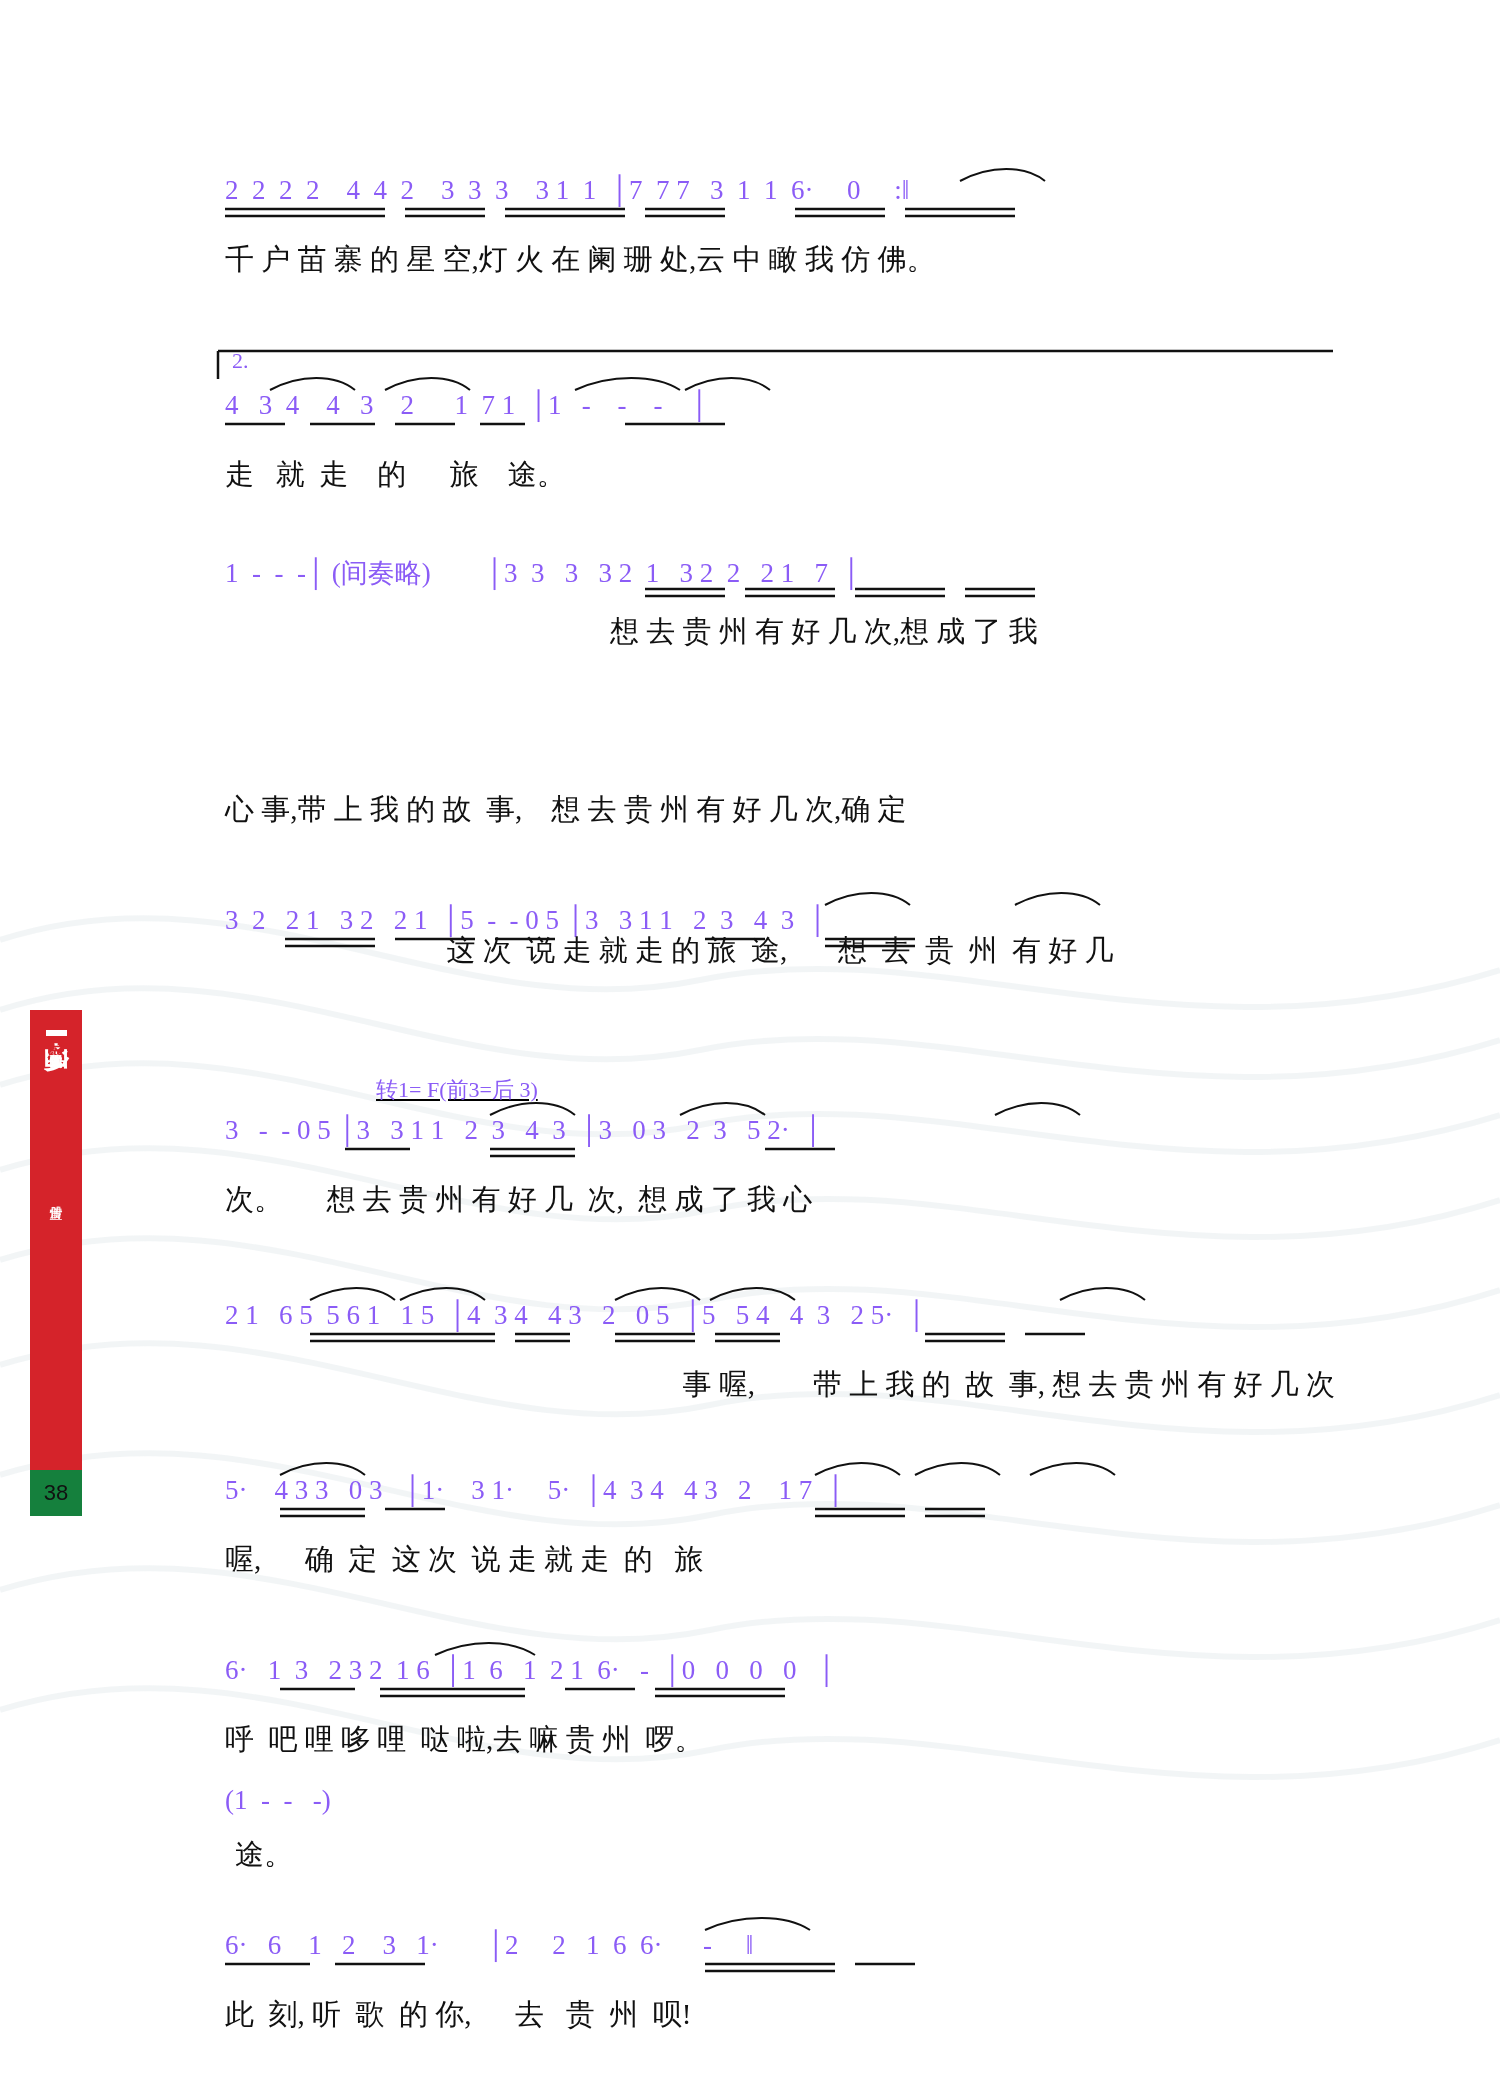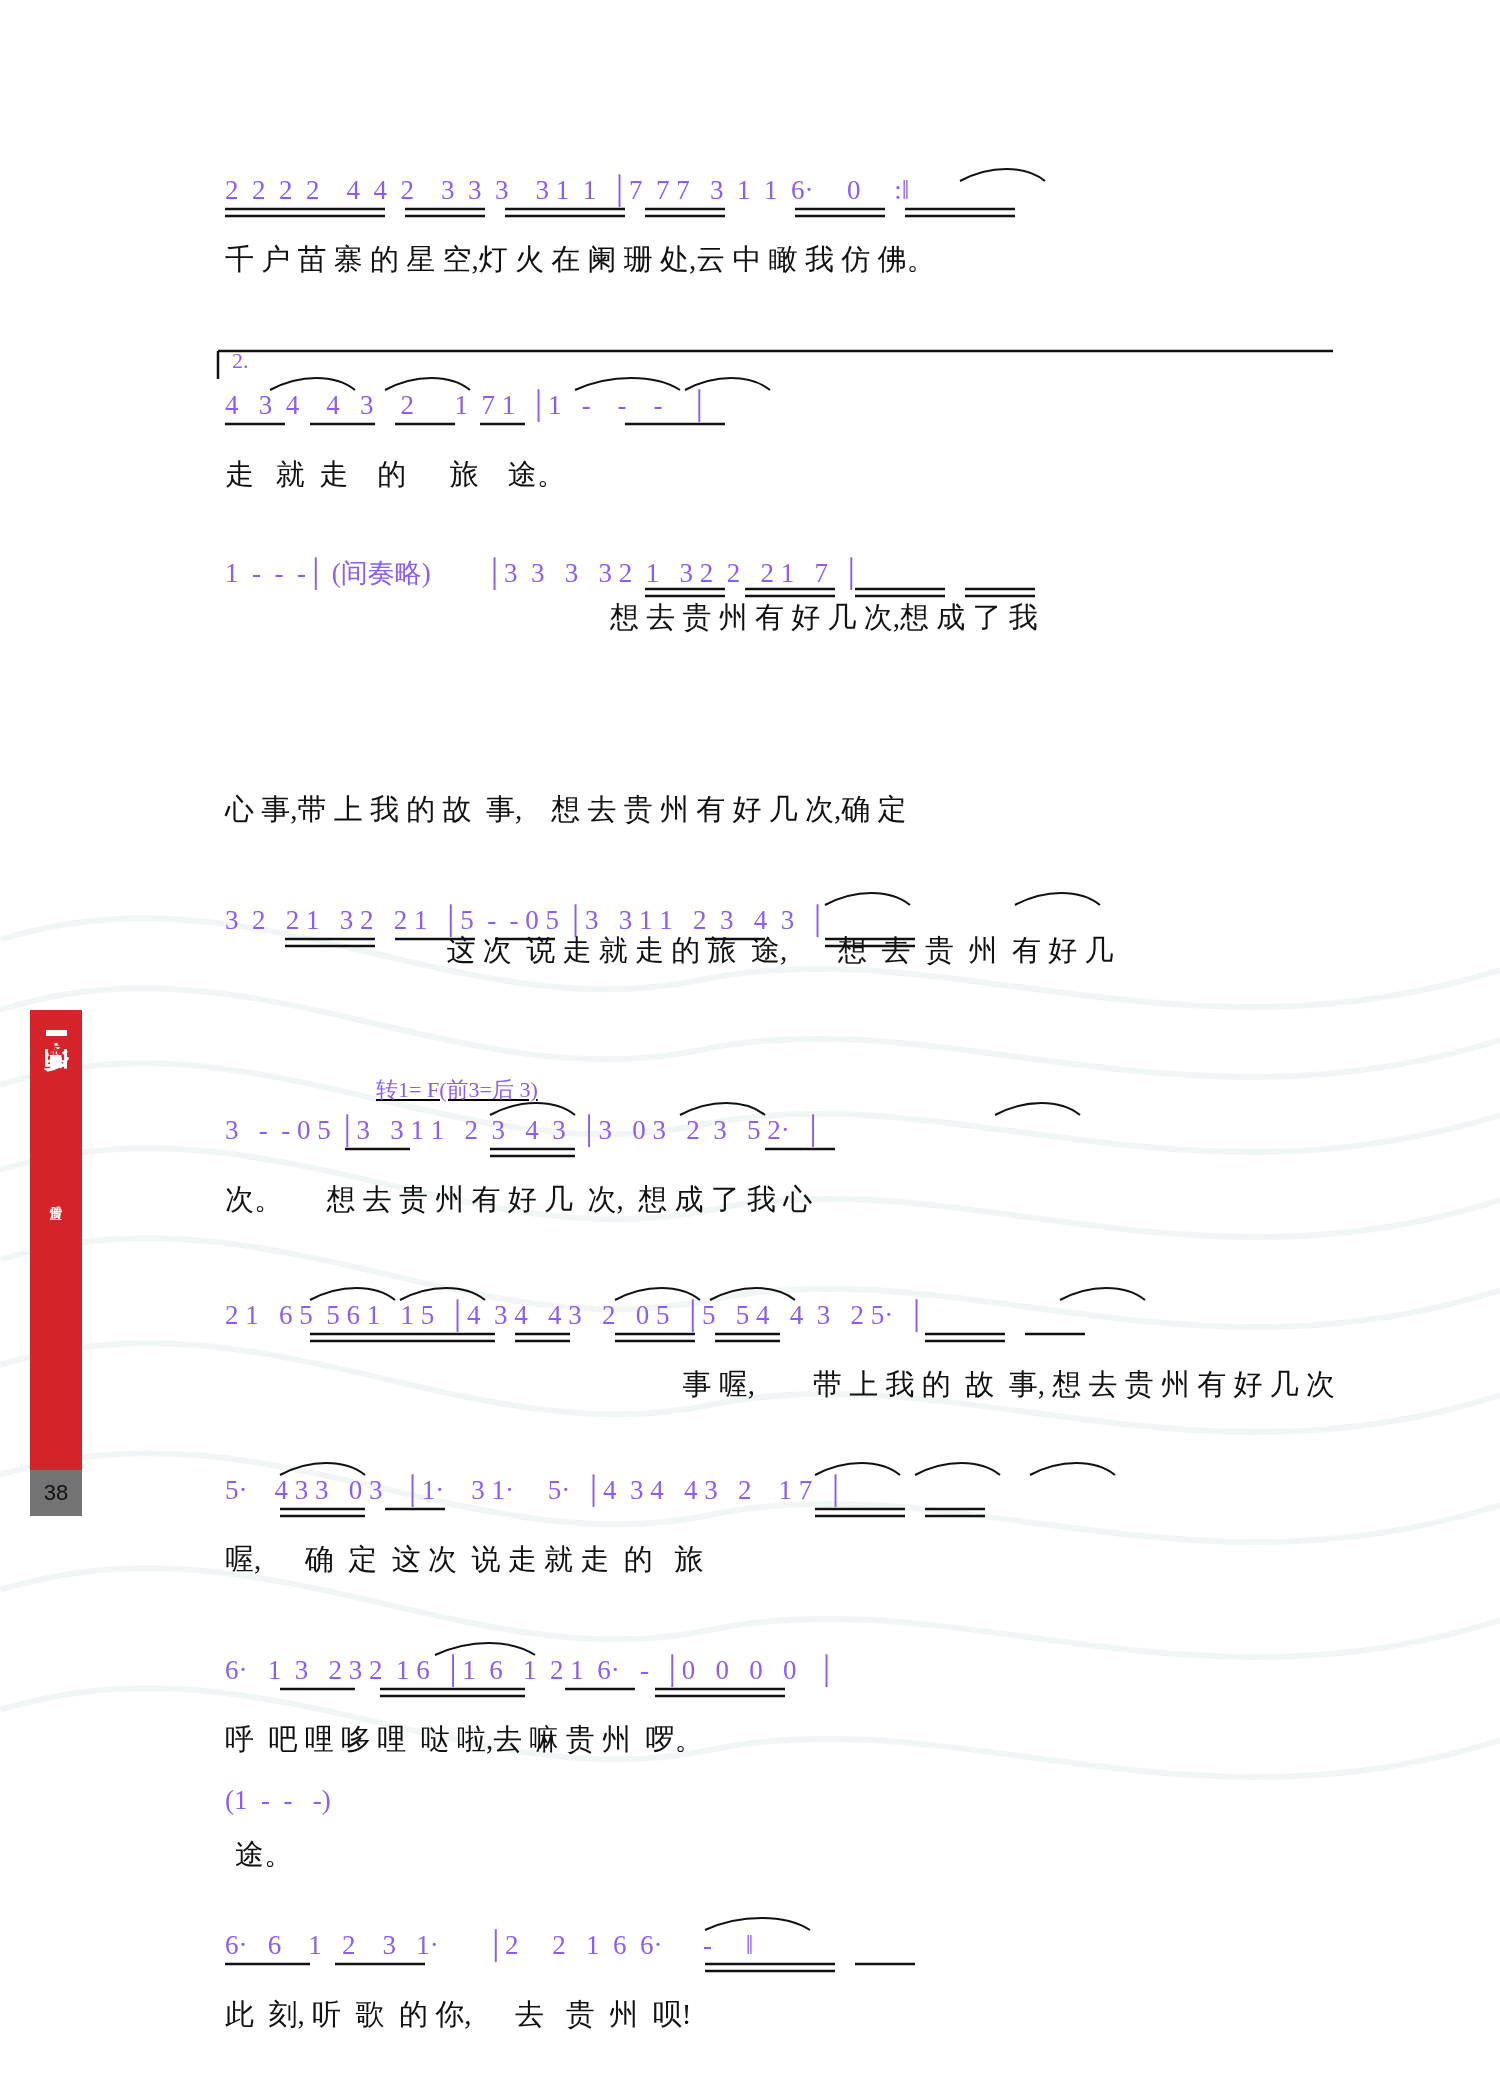--- a/index.html
+++ b/index.html
@@ -45,21 +45,21 @@
     writing-mode:vertical-rl;text-orientation:upright;
     letter-spacing:0px;height:150px;white-space:nowrap;
   }
   .spine .sub2{
     margin-top:2px;font-size:13px;line-height:15px;
     writing-mode:vertical-rl;text-orientation:upright;
     height:96px;white-space:nowrap;
   }
   .pagenum{
     position:absolute;left:30px;top:1470px;width:52px;height:46px;
-    background:#737373;color:#111;border-left:0;
+    background:#15803d;color:#111;border-left:0;
     display:flex;align-items:center;justify-content:center;
     font-size:22px;font-family:"Liberation Sans",sans-serif;
   }
   .spine-white{
     position:absolute;left:30px;top:1455px;width:52px;height:66px;background:#fff;
   }
 
   
   .system{ position:absolute; }
   .numrow{
@@ -165,21 +165,21 @@
         <line x1="520" y1="34" x2="610" y2="34"></line>
           <line x1="520" y1="41" x2="610" y2="41"></line>
         <line x1="630" y1="34" x2="720" y2="34"></line>
           <line x1="630" y1="41" x2="720" y2="41"></line>
         <line x1="740" y1="34" x2="810" y2="34"></line>
           <line x1="740" y1="41" x2="810" y2="41"></line>
       </g>
     </svg>
     <div class="numrow">1  -  -  -│ (间奏略)        │3  3   3   3 2  1   3 2  2   2 1   7  │</div>
   </div>
-  <div class="system" style="left:610px;top:598px;width:740px;">
+  <div class="system" style="left:610px;top:612px;width:740px;">
     <div class="lyricrow">想 去 贵 州 有 好 几 次,想 成 了 我</div>
   </div>
 
   <div class="system" style="left:225px;top:790px;width:1110px;">
     <div class="lyricrow">心 事,带 上 我 的 故  事,    想 去 贵 州 有 好 几 次,确 定</div>
   </div>
 
   <div class="system" style="left:225px;top:905px;width:1110px;">
     <svg class="ink" width="1110" height="60">
       <g stroke="#111" stroke-width="2.5" fill="none">

